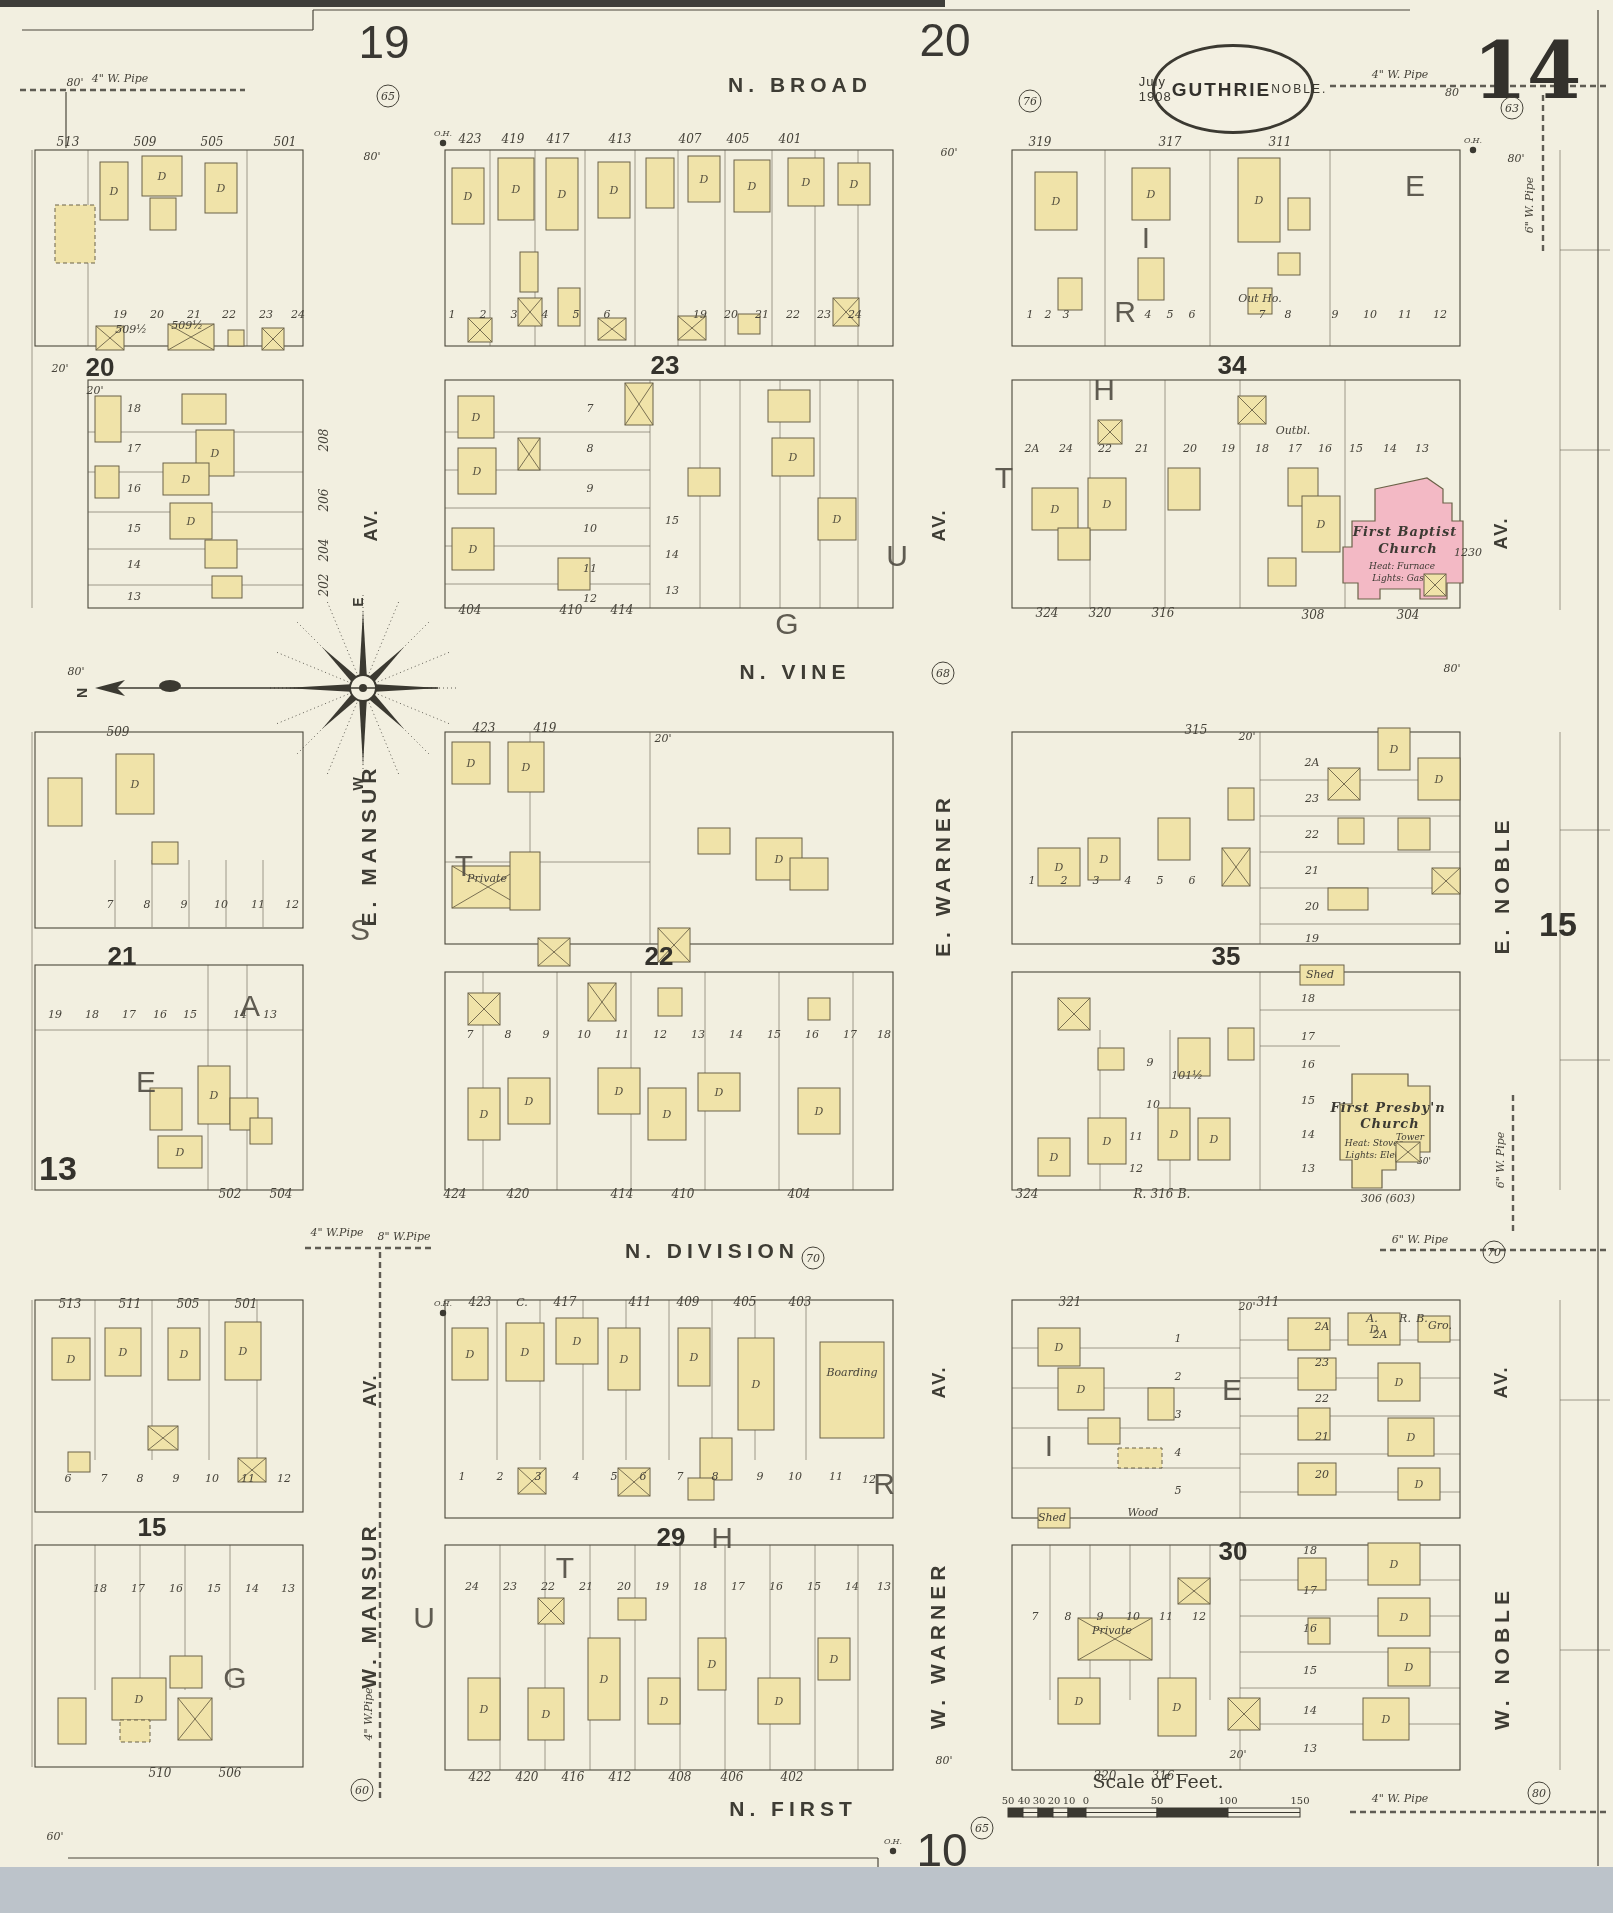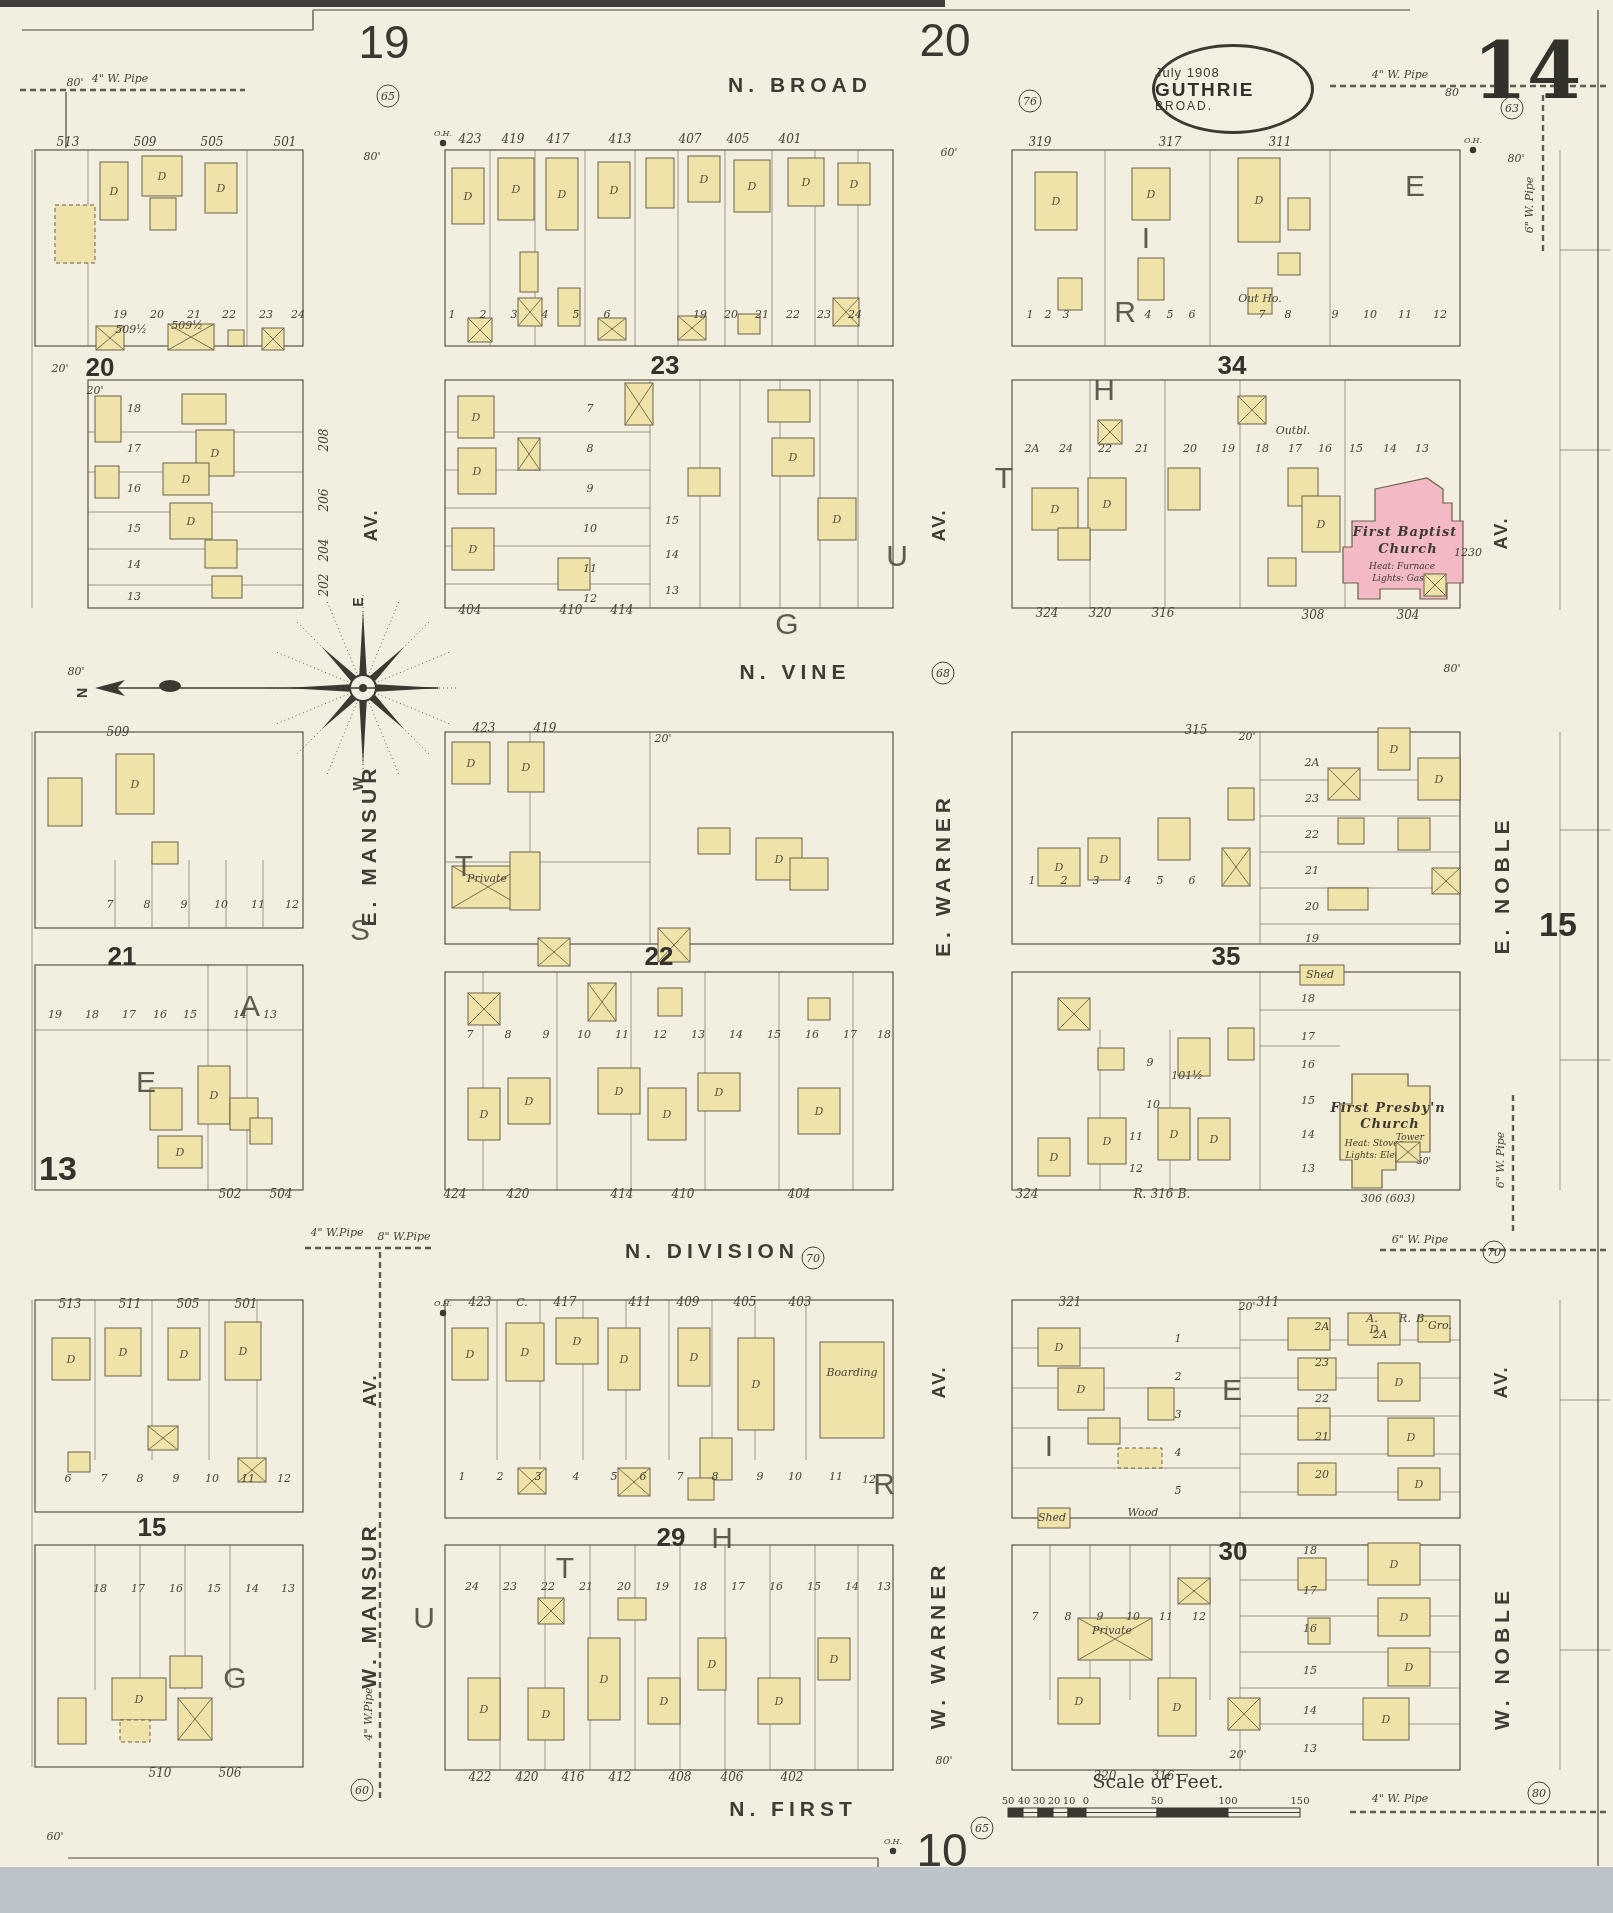--- a/index.html
+++ b/index.html
@@ -33,22 +33,22 @@
   .blk{fill:none;stroke:#4b473b;stroke-width:1.1;}
   .lot-line{stroke:#5a5548;stroke-width:0.8;opacity:.7;}
   .edge{stroke:#4b473b;stroke-width:1.2;fill:none;}
   .bld{fill:#f0e3a9;stroke:#6b6248;stroke-width:1;}
   .bld-dash{stroke-dasharray:4 3;}
   .xline{stroke:#6b6248;stroke-width:0.9;}
   .pipe{stroke:#45423a;stroke-width:2.4;stroke-dasharray:6 4;opacity:.85;fill:none;}
   .ink{fill:#3b3931;}
   
   #title-oval{position:absolute;left:1152px;top:44px;width:156px;height:84px;
-    border:3.5px solid #3b3931;border-radius:50%;display:flex;flex-direction:column;
-    justify-content:center;background:rgba(246,243,230,.4);z-index:3;}
+    border:3.5px solid #3b3931;border-radius:50%;display:flex;flex-direction:row;
+    align-items:center;justify-content:center;background:rgba(246,243,230,.4);z-index:3;}
   #title-oval .t1{font-size:13px;letter-spacing:1px;color:#3b3931;}
   #title-oval .t2{font-size:19px;font-weight:700;letter-spacing:2px;color:#33312c;line-height:1;}
   #title-oval .t3{font-size:12px;letter-spacing:2px;color:#3b3931;}
 </style>
 </head>
 <body>
 
 <div id="sheet">
   <div id="scan-top"></div>
   <svg id="map-svg" width="1613" height="1913" viewBox="0 0 1613 1913">
@@ -919,16 +919,16 @@
       <text x="1054" y="1804" class="scaletick" text-anchor="middle">20</text>
       <text x="1069" y="1804" class="scaletick" text-anchor="middle">10</text>
       <text x="1086" y="1804" class="scaletick" text-anchor="middle">0</text>
       <text x="1157" y="1804" class="scaletick" text-anchor="middle">50</text>
       <text x="1228" y="1804" class="scaletick" text-anchor="middle">100</text>
       <text x="1300" y="1804" class="scaletick" text-anchor="middle">150</text>
     </svg>
   <div id="title-oval">
     <div class="t1">July 1908</div>
     <div class="t2">GUTHRIE</div>
-    <div class="t3">BROAD.</div>
+    <div class="t3">NOBLE.</div>
   </div>
   <div id="scan-bottom"></div>
 </div>
 
 </body></html>

